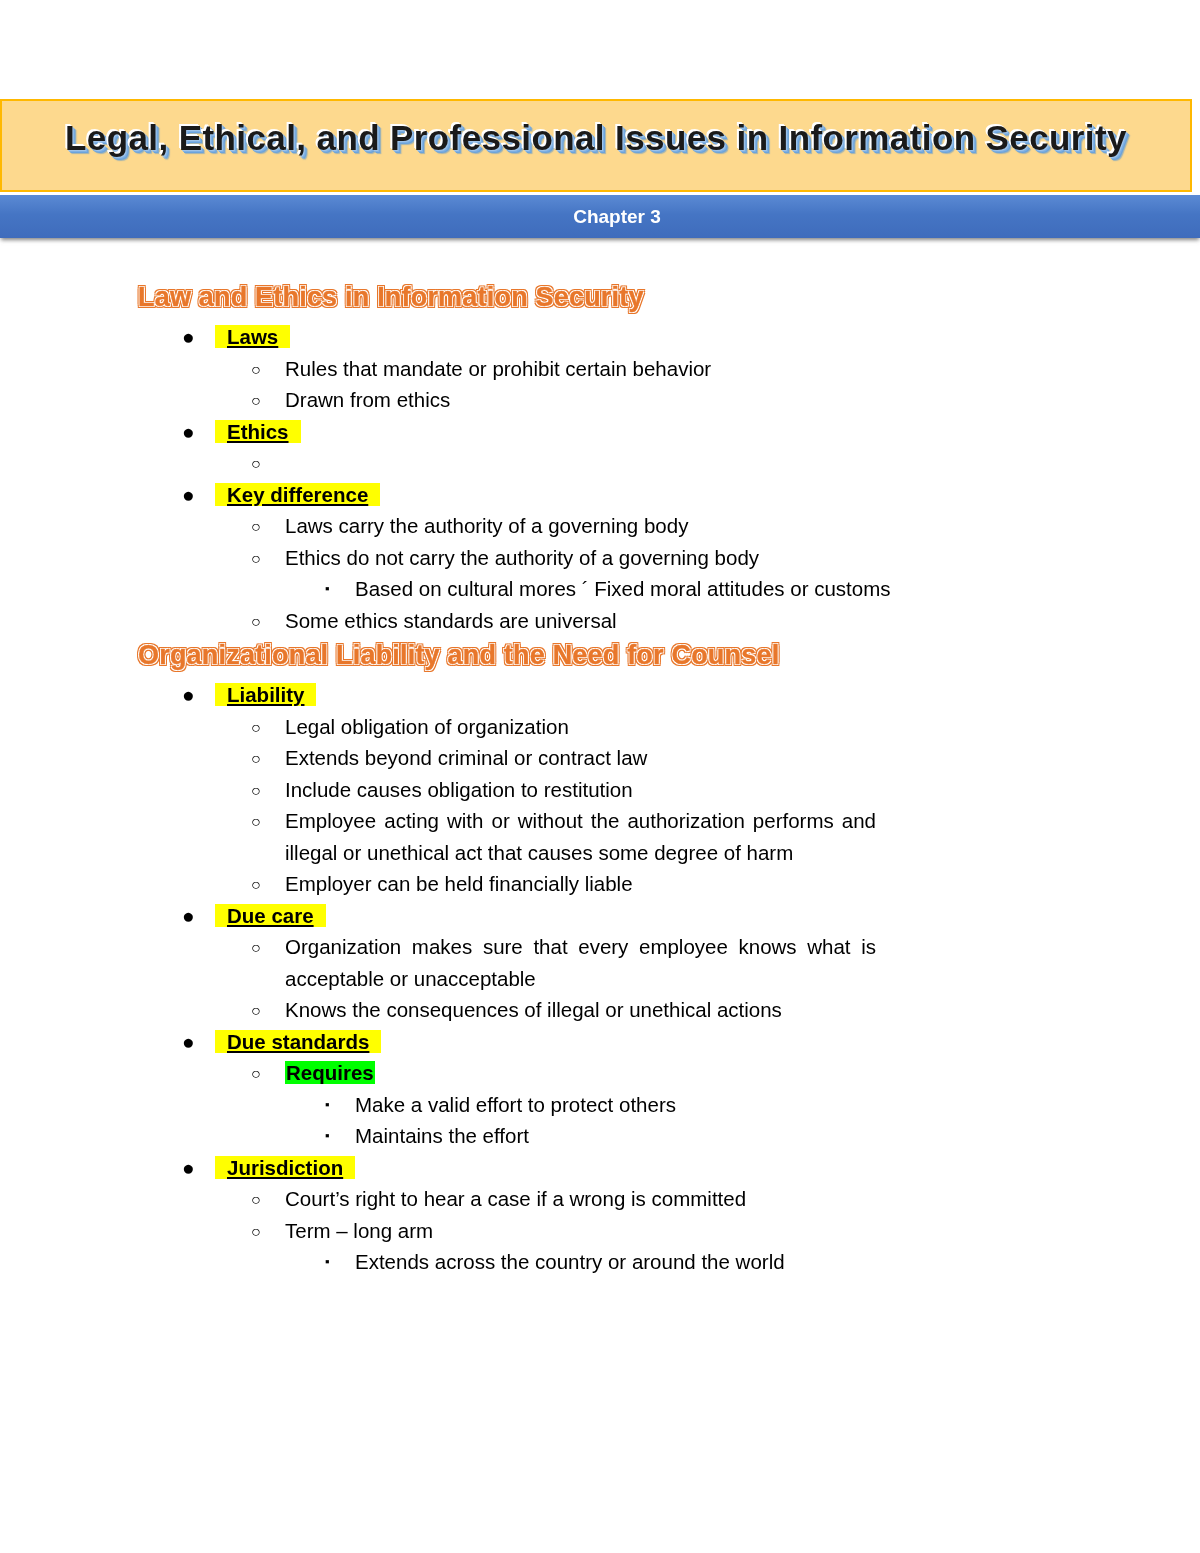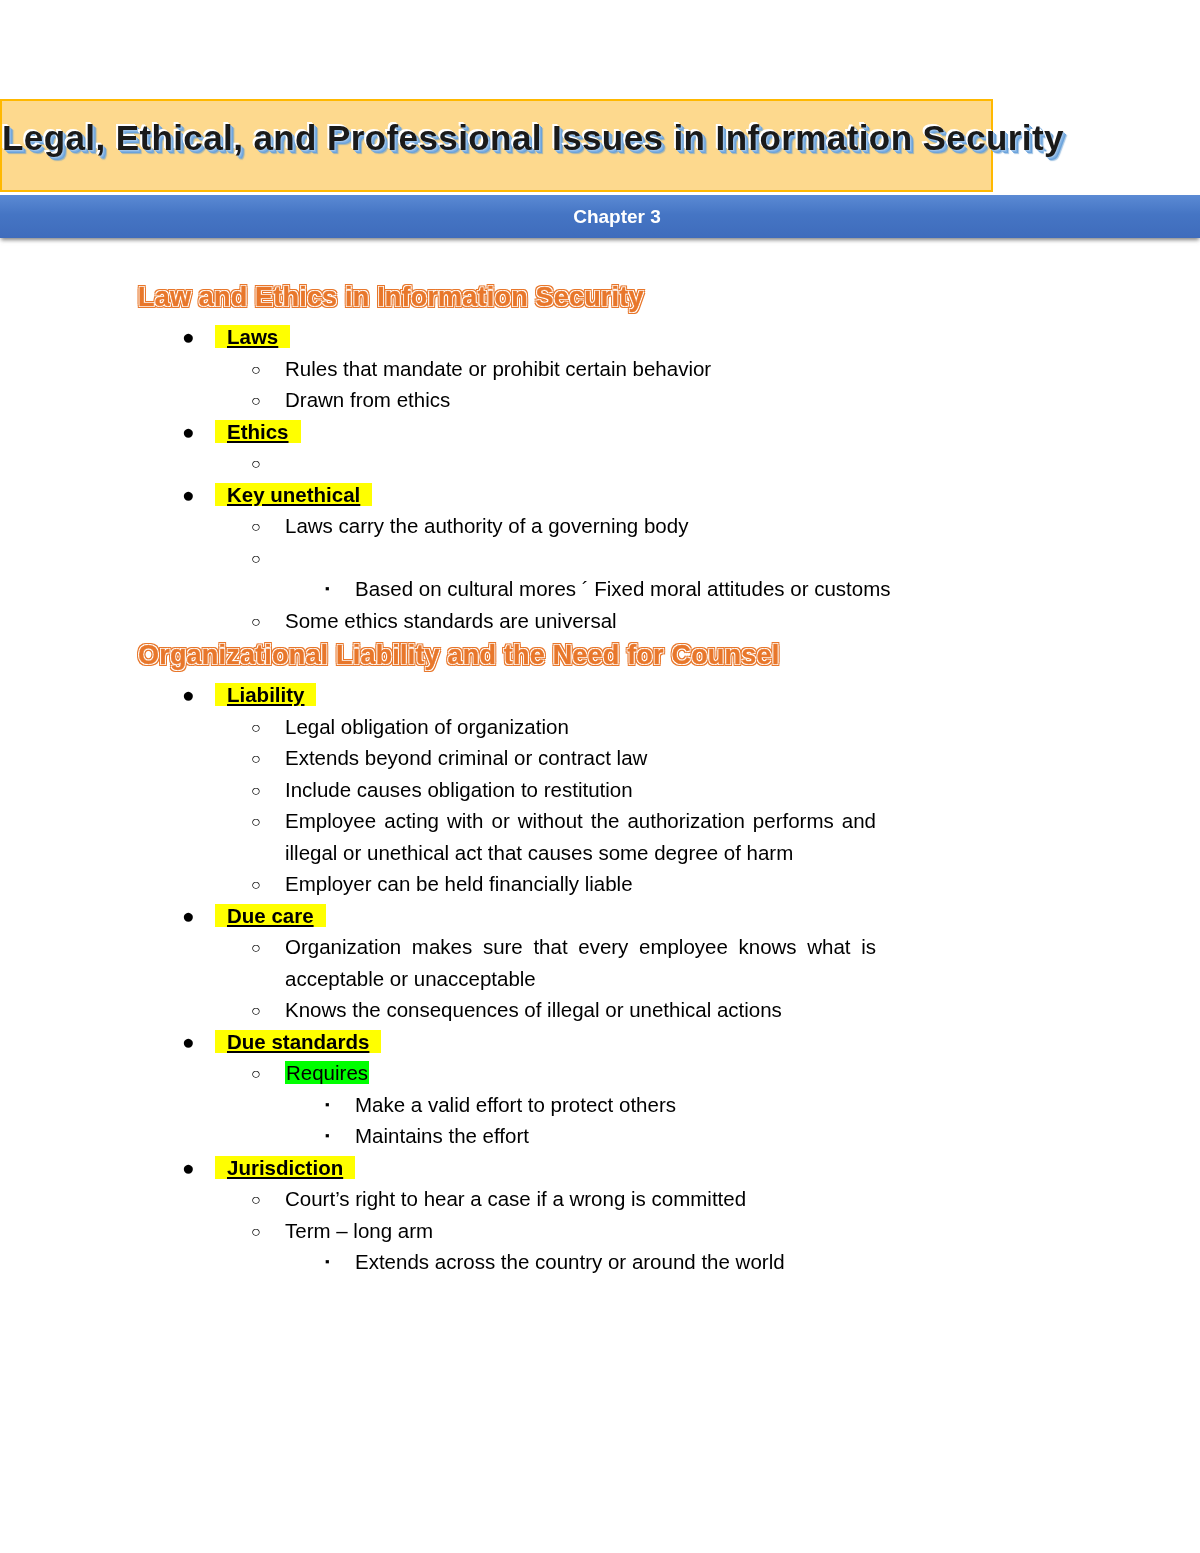--- a/index.html
+++ b/index.html
@@ -13,21 +13,21 @@
     font-family: "Liberation Sans", sans-serif;
     position: relative;
     overflow: hidden;
   }
 
   
   .banner-wrap {
     position: absolute;
     left: 0;
     top: 99px;
-    width: 993px;
+    width: 1192px;
     height: 93px;
     box-sizing: border-box;
     border: 2px solid #FFB800;
     background: #FDD98E;
   }
   .banner-title {
     position: absolute;
     left: 0;
     right: 0;
     top: 17px;
@@ -157,21 +157,21 @@
     top: 0;
     font-size: 16px;
     line-height: 33px;
     color: #000;
   }
   .b2.justify .txt {
     display: block;
     text-align: justify;
   }
   .b2 .hl-green {
-    font-weight: normal;
+    font-weight: bold;
     background: #00FF00;
     padding: 0 1px;
   }
 
   
   .b3 {
     padding-left: 355px;
     min-height: 31.5px;
   }
   .b3 .marker {
@@ -201,23 +201,23 @@
         <li class="item1">
           <div class="row b1"><span class="marker">●</span><span class="txt">Laws</span></div>
           <div class="row b2"><span class="marker">○</span><span class="txt">Rules that mandate or prohibit certain behavior</span></div>
           <div class="row b2"><span class="marker">○</span><span class="txt">Drawn from ethics</span></div>
         </li>
         <li class="item1">
           <div class="row b1"><span class="marker">●</span><span class="txt">Ethics</span></div>
           <div class="row b2"><span class="marker">○</span></div>
         </li>
         <li class="item1">
-          <div class="row b1"><span class="marker">●</span><span class="txt">Key unethical</span></div>
+          <div class="row b1"><span class="marker">●</span><span class="txt">Key difference</span></div>
           <div class="row b2"><span class="marker">○</span><span class="txt">Laws carry the authority of a governing body</span></div>
-          <div class="row b2"><span class="marker">○</span></div>
+          <div class="row b2"><span class="marker">○</span><span class="txt">Ethics do not carry the authority of a governing body</span></div>
           <div class="row b3"><span class="marker">▪</span><span class="txt">Based on cultural mores ´ Fixed moral attitudes or customs</span></div>
           <div class="row b2"><span class="marker">○</span><span class="txt">Some ethics standards are universal</span></div>
         </li>
       </ul>
     </div>
     <div class="section">
       <div class="section-heading">Organizational Liability and the Need for Counsel</div>
       <ul class="lvl1">
         <li class="item1">
           <div class="row b1"><span class="marker">●</span><span class="txt">Liability</span></div>

